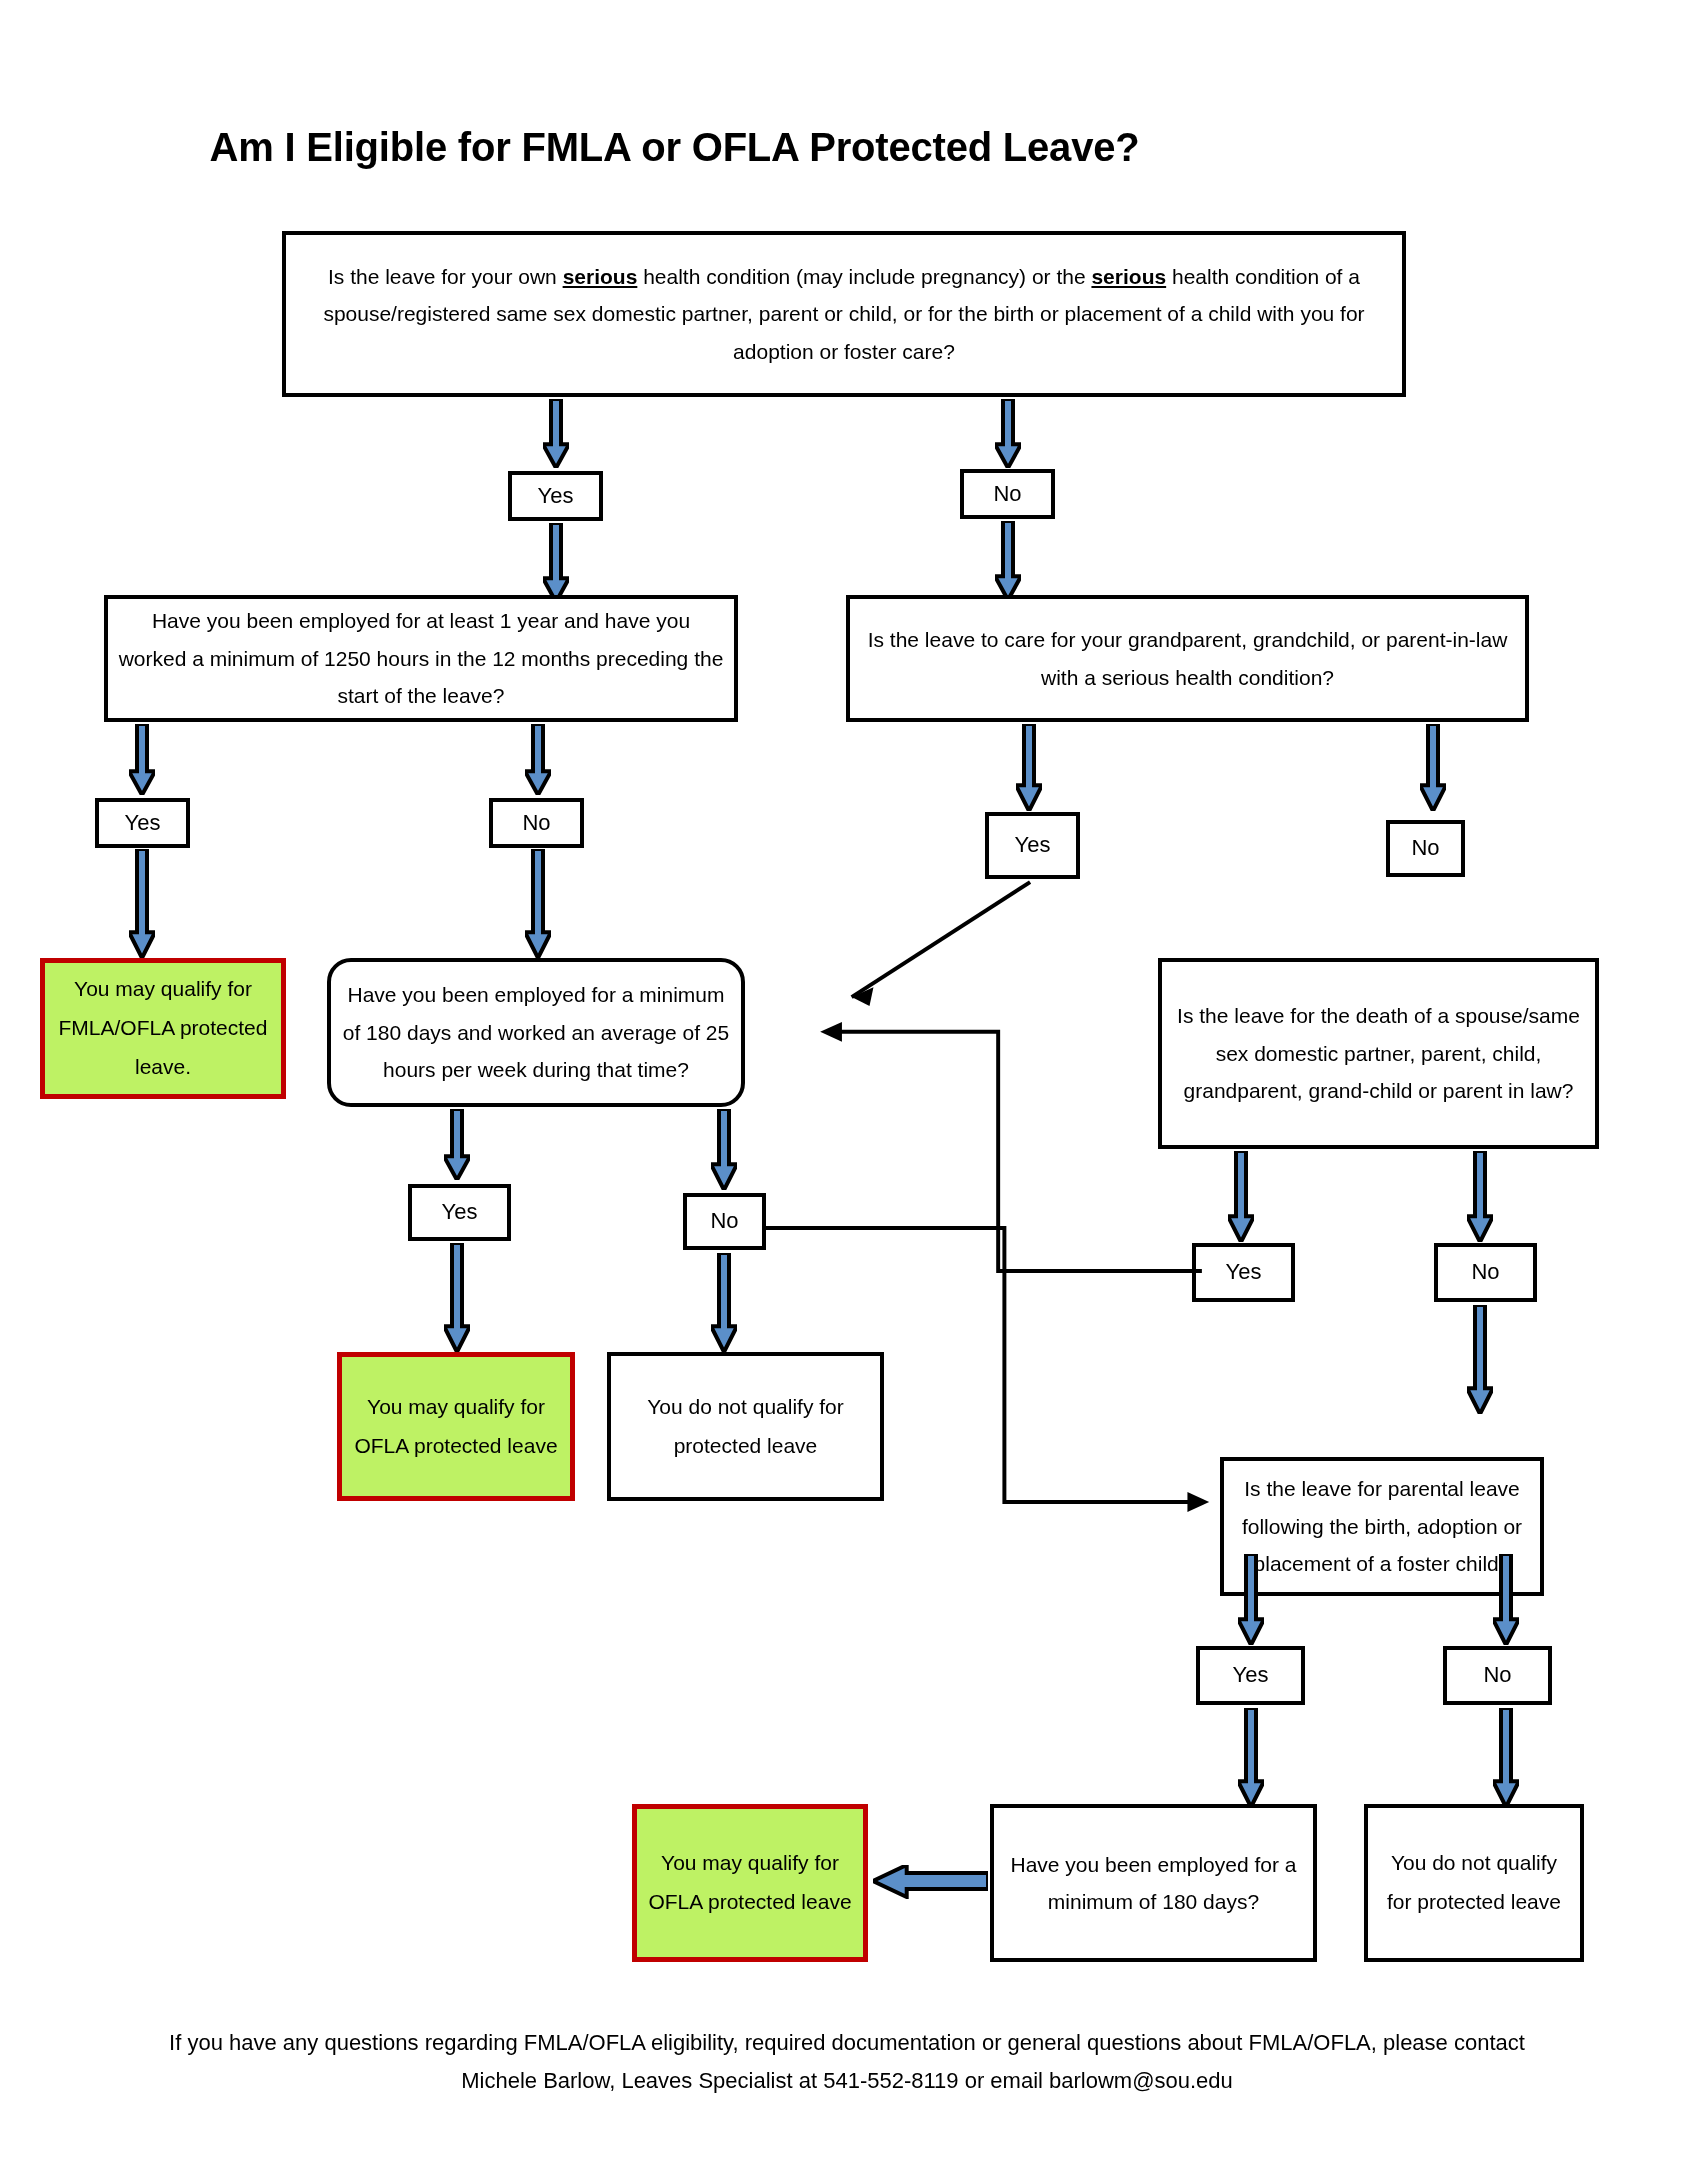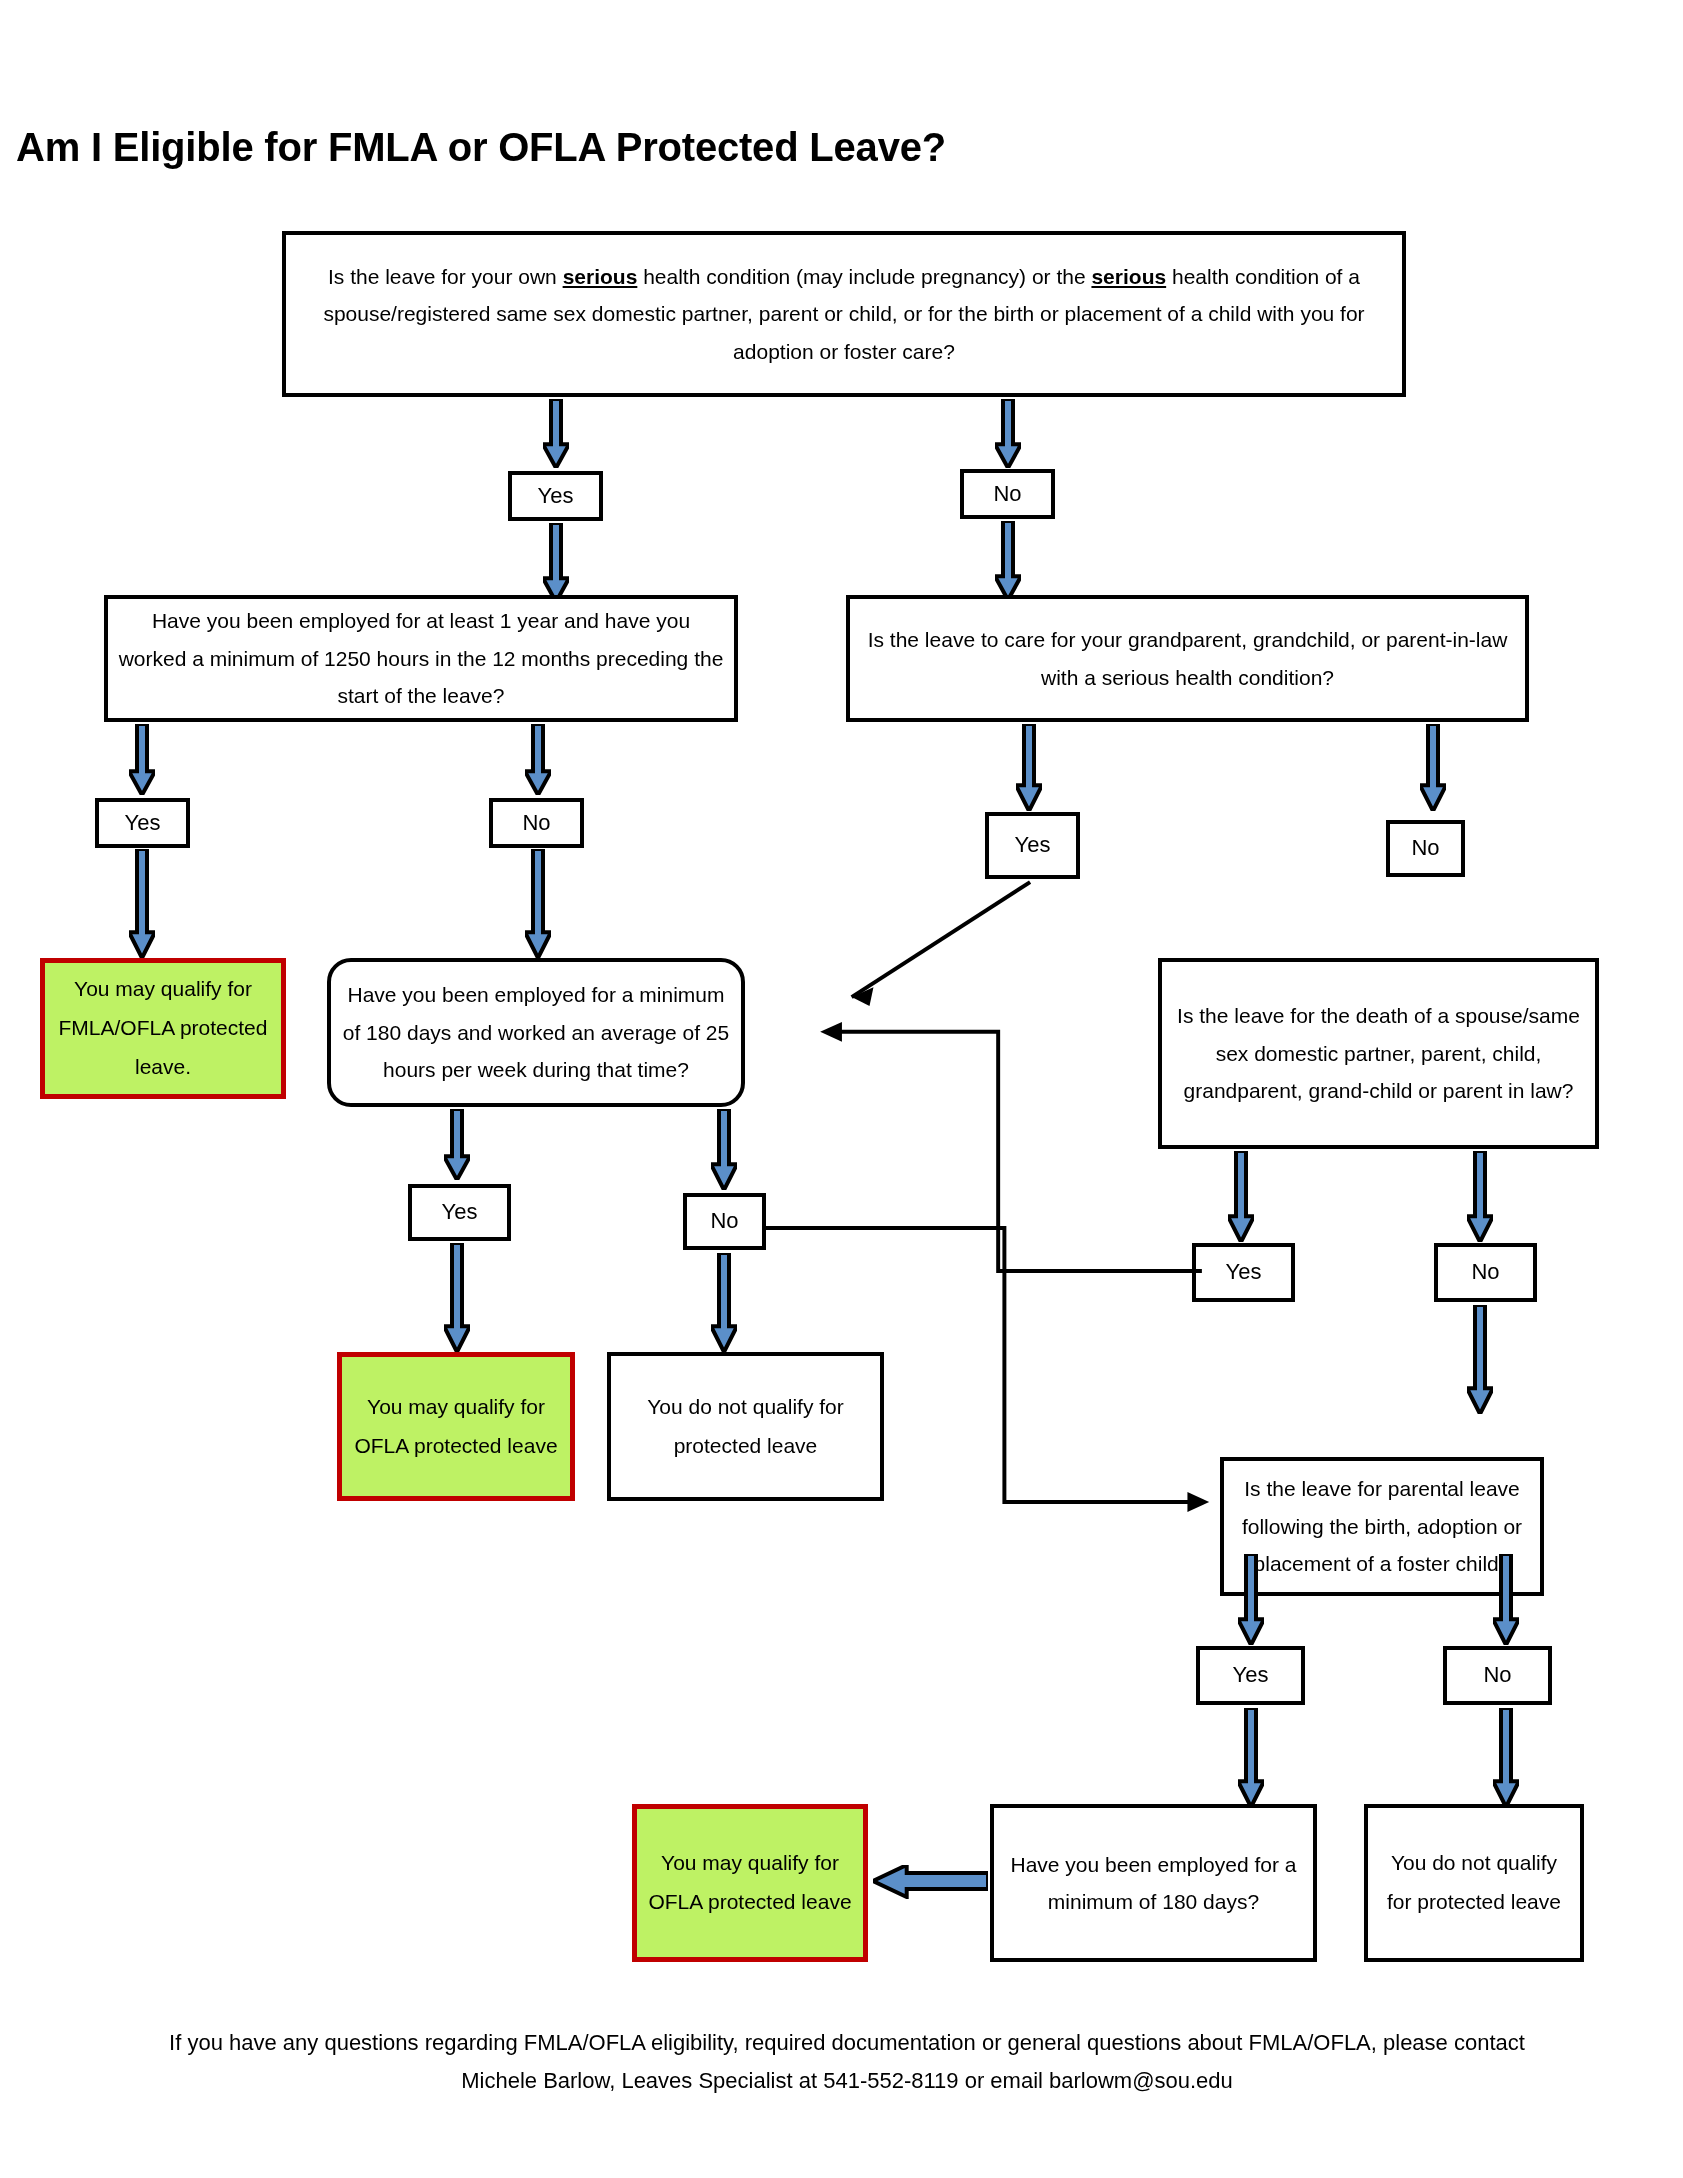--- a/index.html
+++ b/index.html
@@ -15,24 +15,24 @@
     position: relative;
     width: 1683px;
     height: 2178px;
     background: #ffffff;
     overflow: hidden;
   }
 
   
   .title {
     position: absolute;
-    left: 16px;
+    left: 0;
     top: 125px;
     width: 1349px;
-    text-align: left;
+    text-align: center;
     font-size: 40px;
     font-weight: bold;
     letter-spacing: -0.2px;
   }
 
   
   .node {
     position: absolute;
     box-sizing: border-box;
     background: #ffffff;

